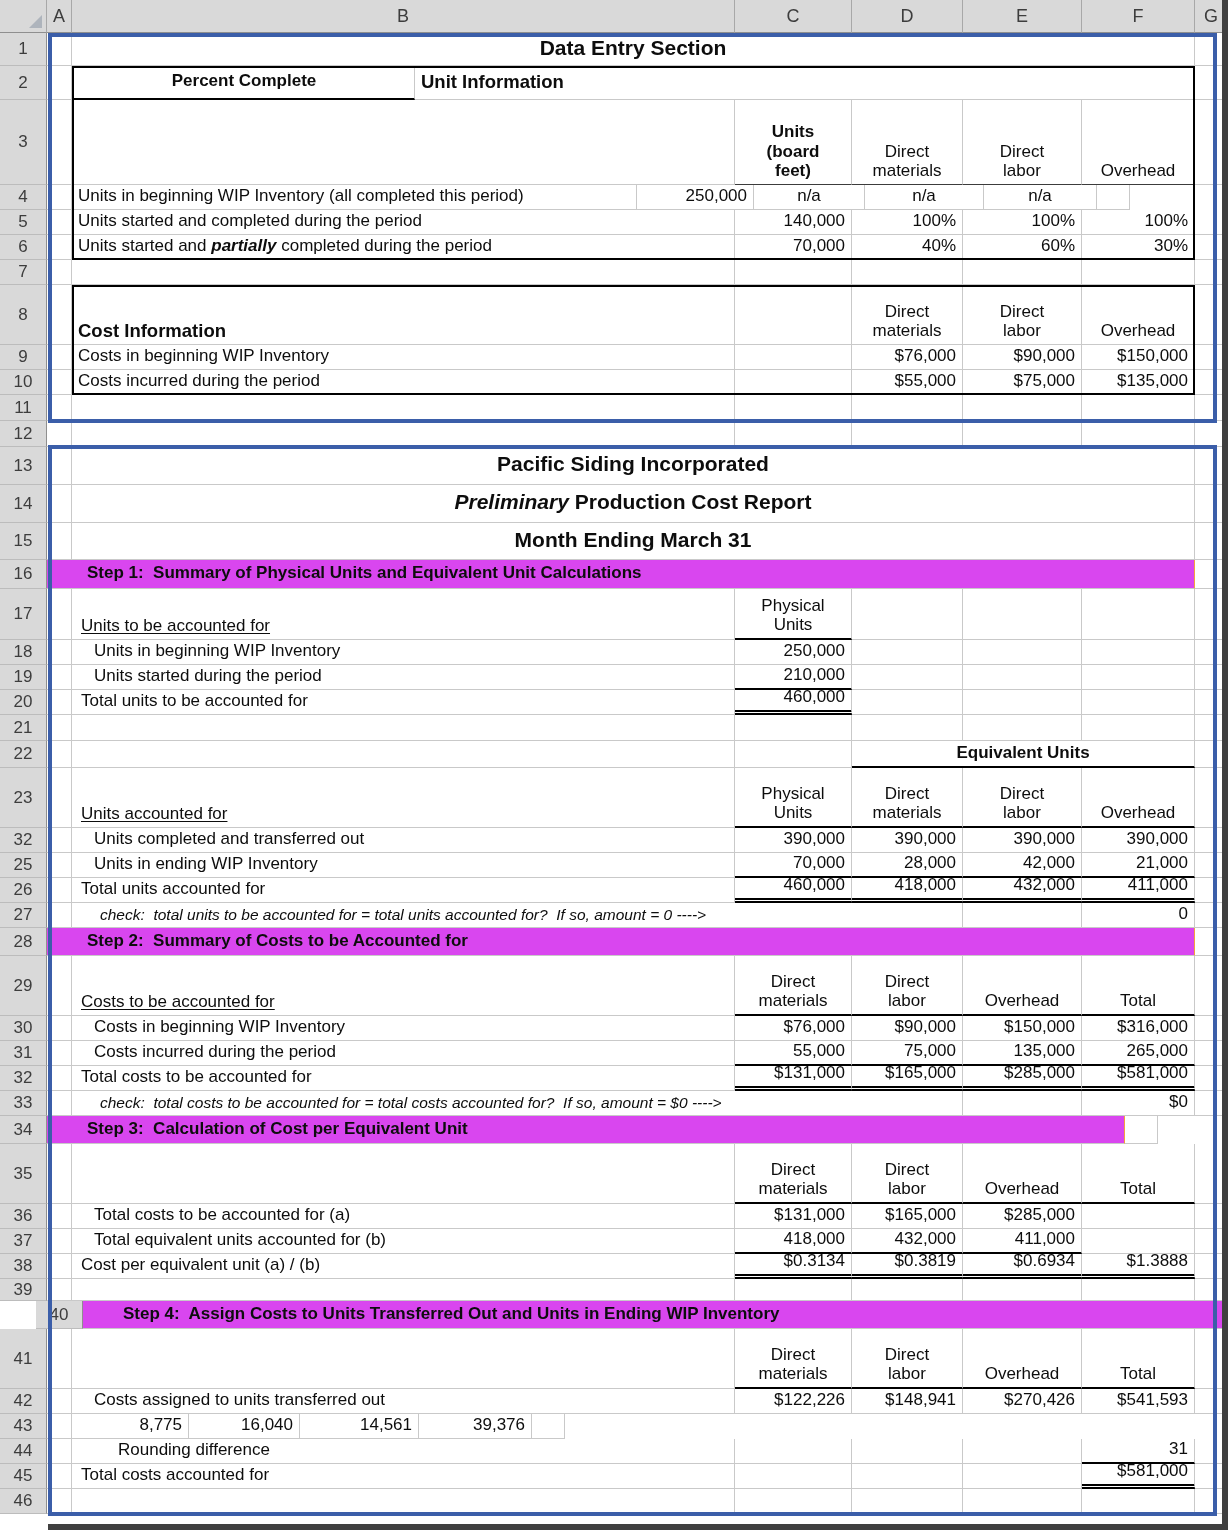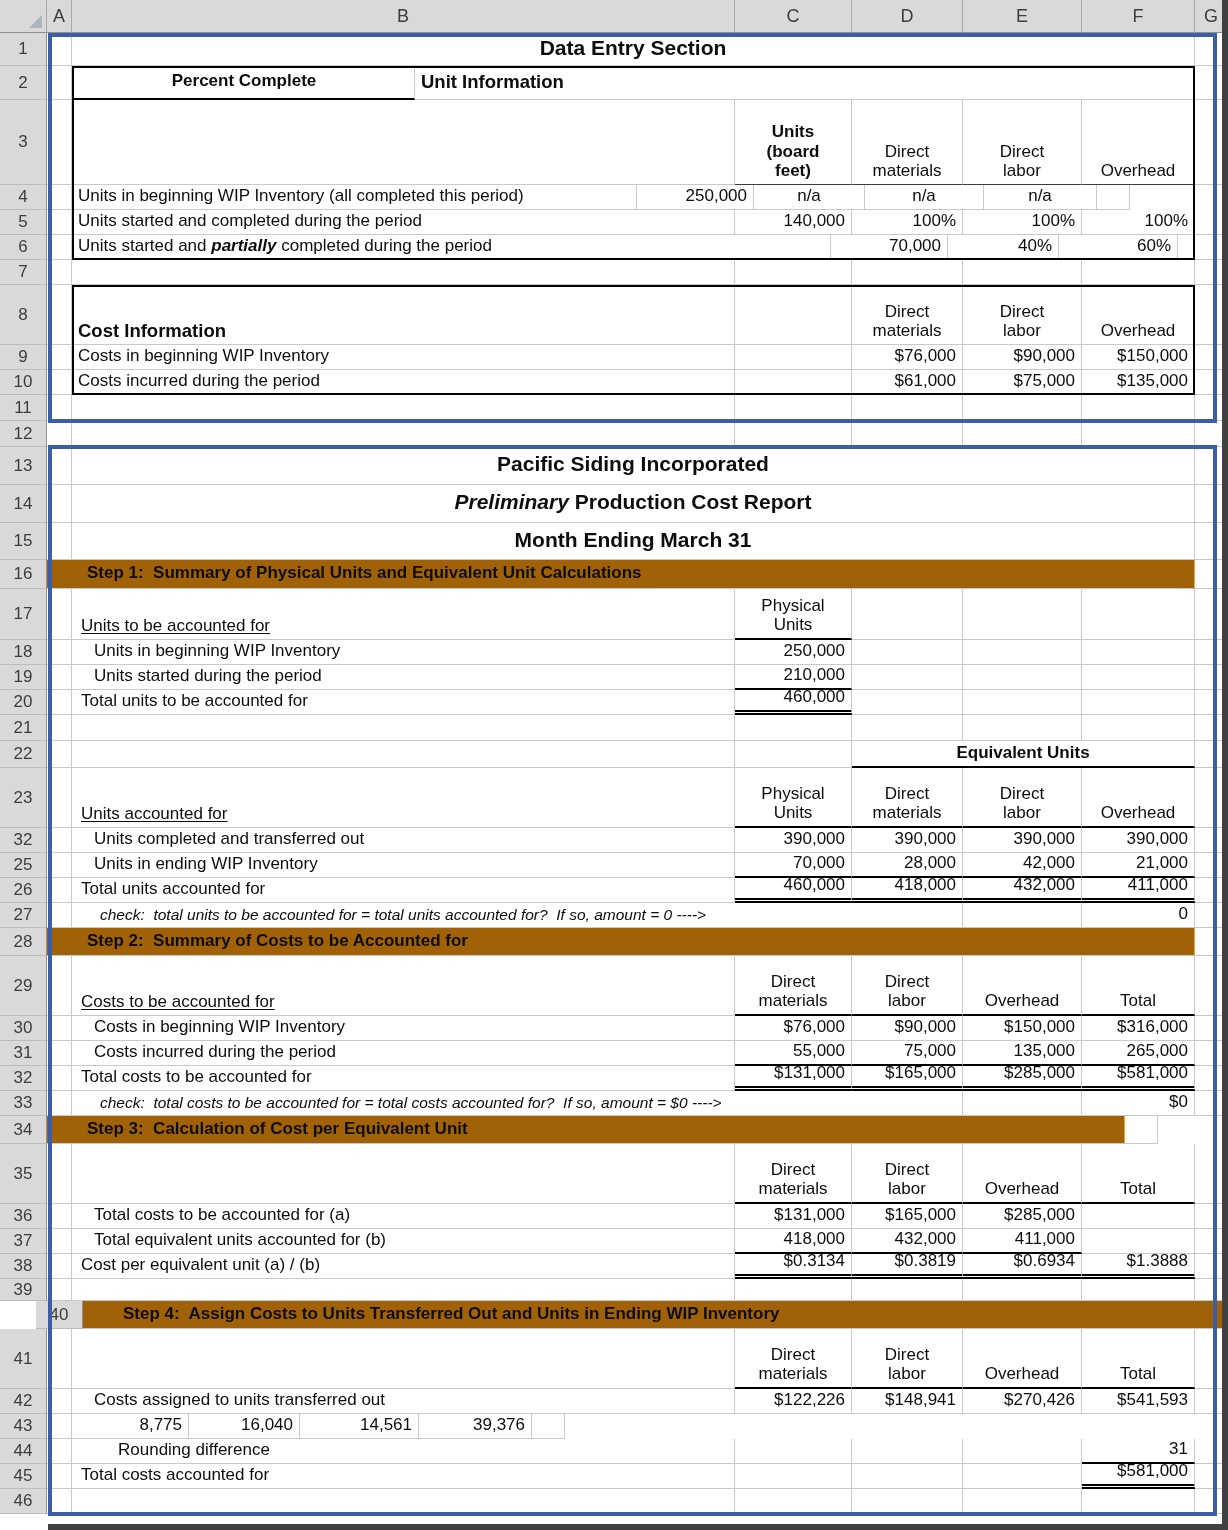--- a/index.html
+++ b/index.html
@@ -50,21 +50,21 @@
   .prew{white-space:pre-wrap;}
   .fs20{font-size:21px;}
   .fs18{font-size:18.5px;}
   .fs15{font-size:15.5px;}
   .ind1{padding-left:6px;}
   .ind2{padding-left:9px;}
   .ind3{padding-left:22px;}
   .indc{padding-left:28px;}
   .ind4{padding-left:46px;}
   .indo{padding-left:40px;}
-  .orange{background:#a16207;border-right-color:#f3a33c;}
+  .orange{background:#d946ef;border-right-color:#f3a33c;}
   .line{border-bottom:2px solid #000;}
   .line1{border-bottom:1px solid #3c3c3c;}
   .dline{border-bottom:5px double #000;}
   .blkl{border-left:2px solid #000;}
   .overlay{position:absolute;box-sizing:border-box;pointer-events:none;}
   #box-unit{left:72px;top:66px;width:1123px;height:194px;border:2px solid #000;}
   #box-cost{left:72px;top:285px;width:1123px;height:110px;border:2px solid #000;}
   #blue1{left:48px;top:33px;width:1169px;height:390px;border:4px solid #3b5ea9;}
   #blue2{left:48px;top:445px;width:1169px;height:1071px;border:4px solid #3b5ea9;}
   #edge-right{left:1222px;top:0;width:6px;height:1530px;background:#404040;}
@@ -129,21 +129,21 @@
       <div class="cell ind1" style="width: 663px;">Units started and completed during the period</div>
       <div class="cell r" style="width: 117px;">140,000</div>
       <div class="cell r" style="width: 111px;">100%</div>
       <div class="cell r" style="width: 119px;">100%</div>
       <div class="cell r" style="width: 113px;">100%</div>
       <div class="cell" style="width: 33px;"></div>
     </div>
     <div class="row" style="height: 25px;">
       <div class="gut">6</div>
       <div class="cell" style="width: 25px;"></div>
-      <div class="cell ind1" style="width: 759px;">
+      <div class="cell ind1" style="width: 663px;">
         <span>Units started and </span>
         <span class="b i">partially</span>
         <span> completed during the period</span>
       </div>
       <div class="cell r" style="width: 117px;">70,000</div>
       <div class="cell r" style="width: 111px;">40%</div>
       <div class="cell r" style="width: 119px;">60%</div>
       <div class="cell r" style="width: 113px;">30%</div>
       <div class="cell" style="width: 33px;"></div>
     </div>
@@ -177,21 +177,21 @@
       <div class="cell r" style="width: 111px;">$76,000</div>
       <div class="cell r" style="width: 119px;">$90,000</div>
       <div class="cell r" style="width: 113px;">$150,000</div>
       <div class="cell" style="width: 33px;"></div>
     </div>
     <div class="row" style="height: 25px;">
       <div class="gut">10</div>
       <div class="cell" style="width: 25px;"></div>
       <div class="cell ind1" style="width: 663px;">Costs incurred during the period</div>
       <div class="cell" style="width: 117px;"></div>
-      <div class="cell r" style="width: 111px;">$61,000</div>
+      <div class="cell r" style="width: 111px;">$55,000</div>
       <div class="cell r" style="width: 119px;">$75,000</div>
       <div class="cell r" style="width: 113px;">$135,000</div>
       <div class="cell" style="width: 33px;"></div>
     </div>
     <div class="row" style="height: 26px;">
       <div class="gut">11</div>
       <div class="cell" style="width: 25px;"></div>
       <div class="cell" style="width: 663px;"></div>
       <div class="cell" style="width: 117px;"></div>
       <div class="cell" style="width: 111px;"></div>

